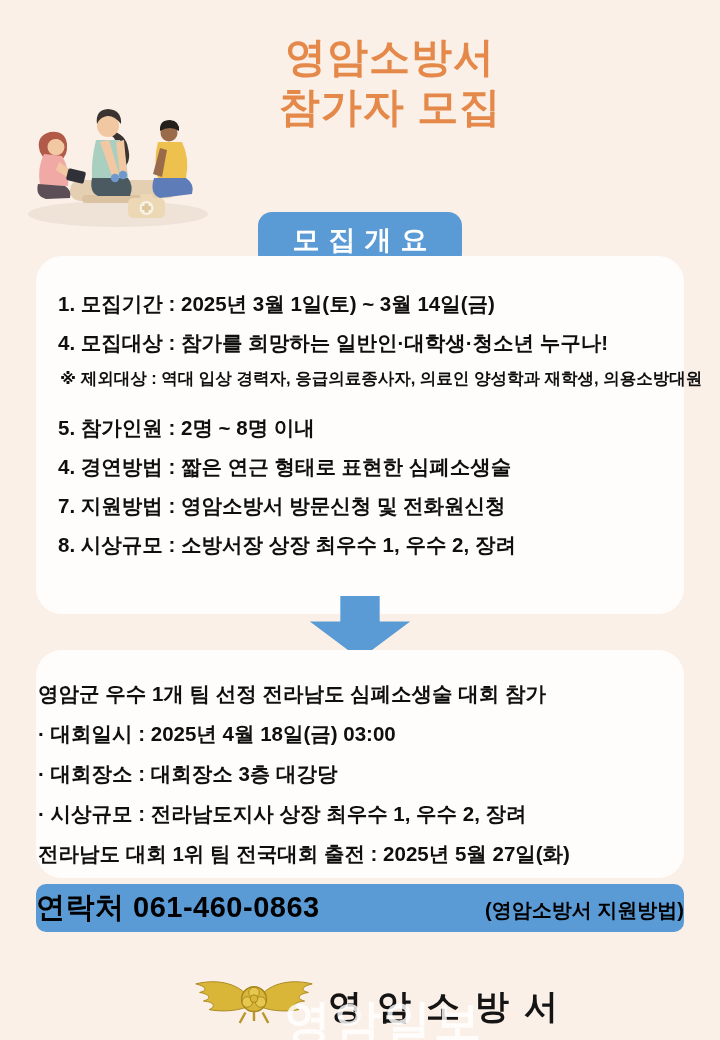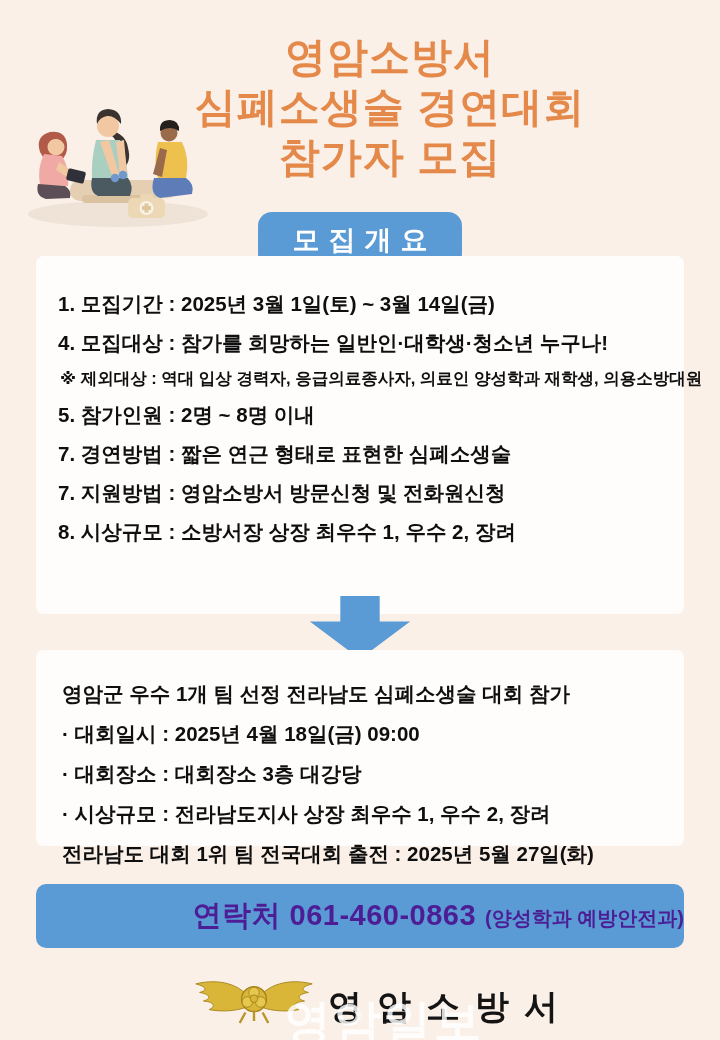--- a/index.html
+++ b/index.html
@@ -13,52 +13,51 @@
 
   
   .illus { position:absolute; left:12px; top:90px; width:215px; height:148px; }
 
   
   .badge { position:absolute; left:258px; top:212px; width:204px; height:56px;
            background:#5b9bd5; border-radius:14px; display:flex; align-items:center; justify-content:center;
            color:#ffffff; font-size:27px; font-weight:800; letter-spacing:9px; padding-left:9px; }
 
   
-  .box { position:absolute; left:36px; width:648px; background:#fffdfb; border-radius:8px; }
+  .box { position:absolute; left:36px; width:648px; background:#fffdfb; border-radius:26px; }
   .box1 { top:256px; height:358px; padding:34px 14px 0 22px; }
-  .box2 { top:650px; height:196px; padding:30px 12px 0 26px; }
+  .box2 { top:650px; height:228px; padding:30px 12px 0 2px; }
 
   .item  { font-size:20.5px; font-weight:700; color:#0f0f0f; margin-bottom:11px; white-space:nowrap; }
-  .item.note { font-size:16.5px; margin-bottom:11px; padding-left:2px; }
+  .item.note { font-size:16.5px; margin-bottom:24px; padding-left:2px; }
   .adv-item { font-size:20.5px; font-weight:700; color:#0f0f0f; margin-bottom:12px; white-space:nowrap; }
 
   
   .arrow { position:absolute; left:303px; top:596px; width:114px; height:63px; }
 
   
-  .contact { position:absolute; left:36px; top:884px; width:648px; height:64px; background:#5b9bd5;
-             border-radius:10px; display:flex; align-items:center; justify-content:flex-end; gap:9px; color:#4c1d95; }
+  .contact { position:absolute; left:36px; top:884px; width:648px; height:48px; background:#5b9bd5;
+             border-radius:10px; display:flex; align-items:center; justify-content:space-between; gap:9px; color:#000000; }
   .contact-main { font-size:29px; font-weight:800; letter-spacing:0.5px; }
   .contact-dept { font-size:20px; font-weight:800; padding-top:5px; }
 
   
   .emblem { position:absolute; left:192px; top:972px; width:124px; height:60px; }
   .org-name { position:absolute; left:328px; top:984px; font-size:34px; font-weight:900;
               letter-spacing:15px; color:#141414; white-space:nowrap; }
   .watermark { position:absolute; left:284px; top:991px; font-size:47px; font-weight:800;
                color:rgba(255,255,255,0.82); letter-spacing:3px; z-index:5; white-space:nowrap; }
 </style>
 </head>
 <body>
 
 <div class="poster">
 
   <div class="title">
     <div>영암소방서</div>
-    <div>심폐소생술 경연대회</div>
     <div>참가자 모집</div>
   </div>
 
   <svg class="illus" viewBox="0 0 215 148">
     <ellipse cx="106" cy="124" rx="90" ry="13" fill="#efe3d8"></ellipse>
 
     <rect x="58" y="90" width="92" height="21" rx="10" fill="#e4cfb2"></rect>
     <rect x="70" y="105" width="66" height="8" rx="4" fill="#dbc3a2"></rect>
     <circle cx="155" cy="98" r="10.5" fill="#edd8bc"></circle>
 
@@ -93,40 +92,40 @@
     <rect x="130" y="116" width="9" height="4" fill="#dfc79d"></rect>
   </svg>
 
   <div class="badge">모집개요</div>
 
   <div class="box box1">
     <div class="item">1. 모집기간 : 2025년 3월 1일(토) ~ 3월 14일(금)</div>
     <div class="item">4. 모집대상 : 참가를 희망하는 일반인·대학생·청소년 누구나!</div>
     <div class="item note">※ 제외대상 : 역대 입상 경력자, 응급의료종사자, 의료인 양성학과 재학생, 의용소방대원</div>
     <div class="item">5. 참가인원 : 2명 ~ 8명 이내</div>
-    <div class="item">7. 경연방법 : 짧은 연근 형태로 표현한 심폐소생술</div>
+    <div class="item">4. 경연방법 : 짧은 연근 형태로 표현한 심폐소생술</div>
     <div class="item">7. 지원방법 : 영암소방서 방문신청 및 전화원신청</div>
     <div class="item">8. 시상규모 : 소방서장 상장 최우수 1, 우수 2, 장려</div>
   </div>
 
   <svg class="arrow" viewBox="0 0 110 64">
     <polygon points="35,0 75,0 75,26 106,26 55,64 4,26 35,26" fill="#5b9bd5"></polygon>
   </svg>
 
   <div class="box box2">
     <div class="adv-item">영암군 우수 1개 팀 선정 전라남도 심폐소생술 대회 참가</div>
-    <div class="adv-item">· 대회일시 : 2025년 4월 18일(금) 09:00</div>
+    <div class="adv-item">· 대회일시 : 2025년 4월 18일(금) 03:00</div>
     <div class="adv-item">· 대회장소 : 대회장소 3층 대강당</div>
     <div class="adv-item">· 시상규모 : 전라남도지사 상장 최우수 1, 우수 2, 장려</div>
     <div class="adv-item">전라남도 대회 1위 팀 전국대회 출전 : 2025년 5월 27일(화)</div>
   </div>
 
   <div class="contact">
     <span class="contact-main">연락처 061-460-0863</span>
-    <span class="contact-dept">(양성학과 예방안전과)</span>
+    <span class="contact-dept">(영암소방서 지원방법)</span>
   </div>
 
   <svg class="emblem" viewBox="0 0 130 62">
     <path d="M62 30 C52 12 28 6 4 12 C16 15 16 19 8 21 C20 23 20 28 12 30 C24 31 25 36 18 39 C34 42 52 40 62 34 Z" fill="#d9b637" stroke="#a8861f" stroke-width="1"></path>
     <path d="M68 30 C78 12 102 6 126 12 C114 15 114 19 122 21 C110 23 110 28 118 30 C106 31 105 36 112 39 C96 42 78 40 68 34 Z" fill="#d9b637" stroke="#a8861f" stroke-width="1"></path>
     <circle cx="65" cy="28" r="13" fill="#d9b637" stroke="#a8861f" stroke-width="1.5"></circle>
     <circle cx="65" cy="21" r="5.5" fill="#e6c84f" stroke="#a8861f" stroke-width="1"></circle>
     <circle cx="58" cy="31" r="5.5" fill="#e6c84f" stroke="#a8861f" stroke-width="1"></circle>
     <circle cx="72" cy="31" r="5.5" fill="#e6c84f" stroke="#a8861f" stroke-width="1"></circle>
     <circle cx="65" cy="27.5" r="4" fill="#d9b637" stroke="#a8861f" stroke-width="1"></circle>

